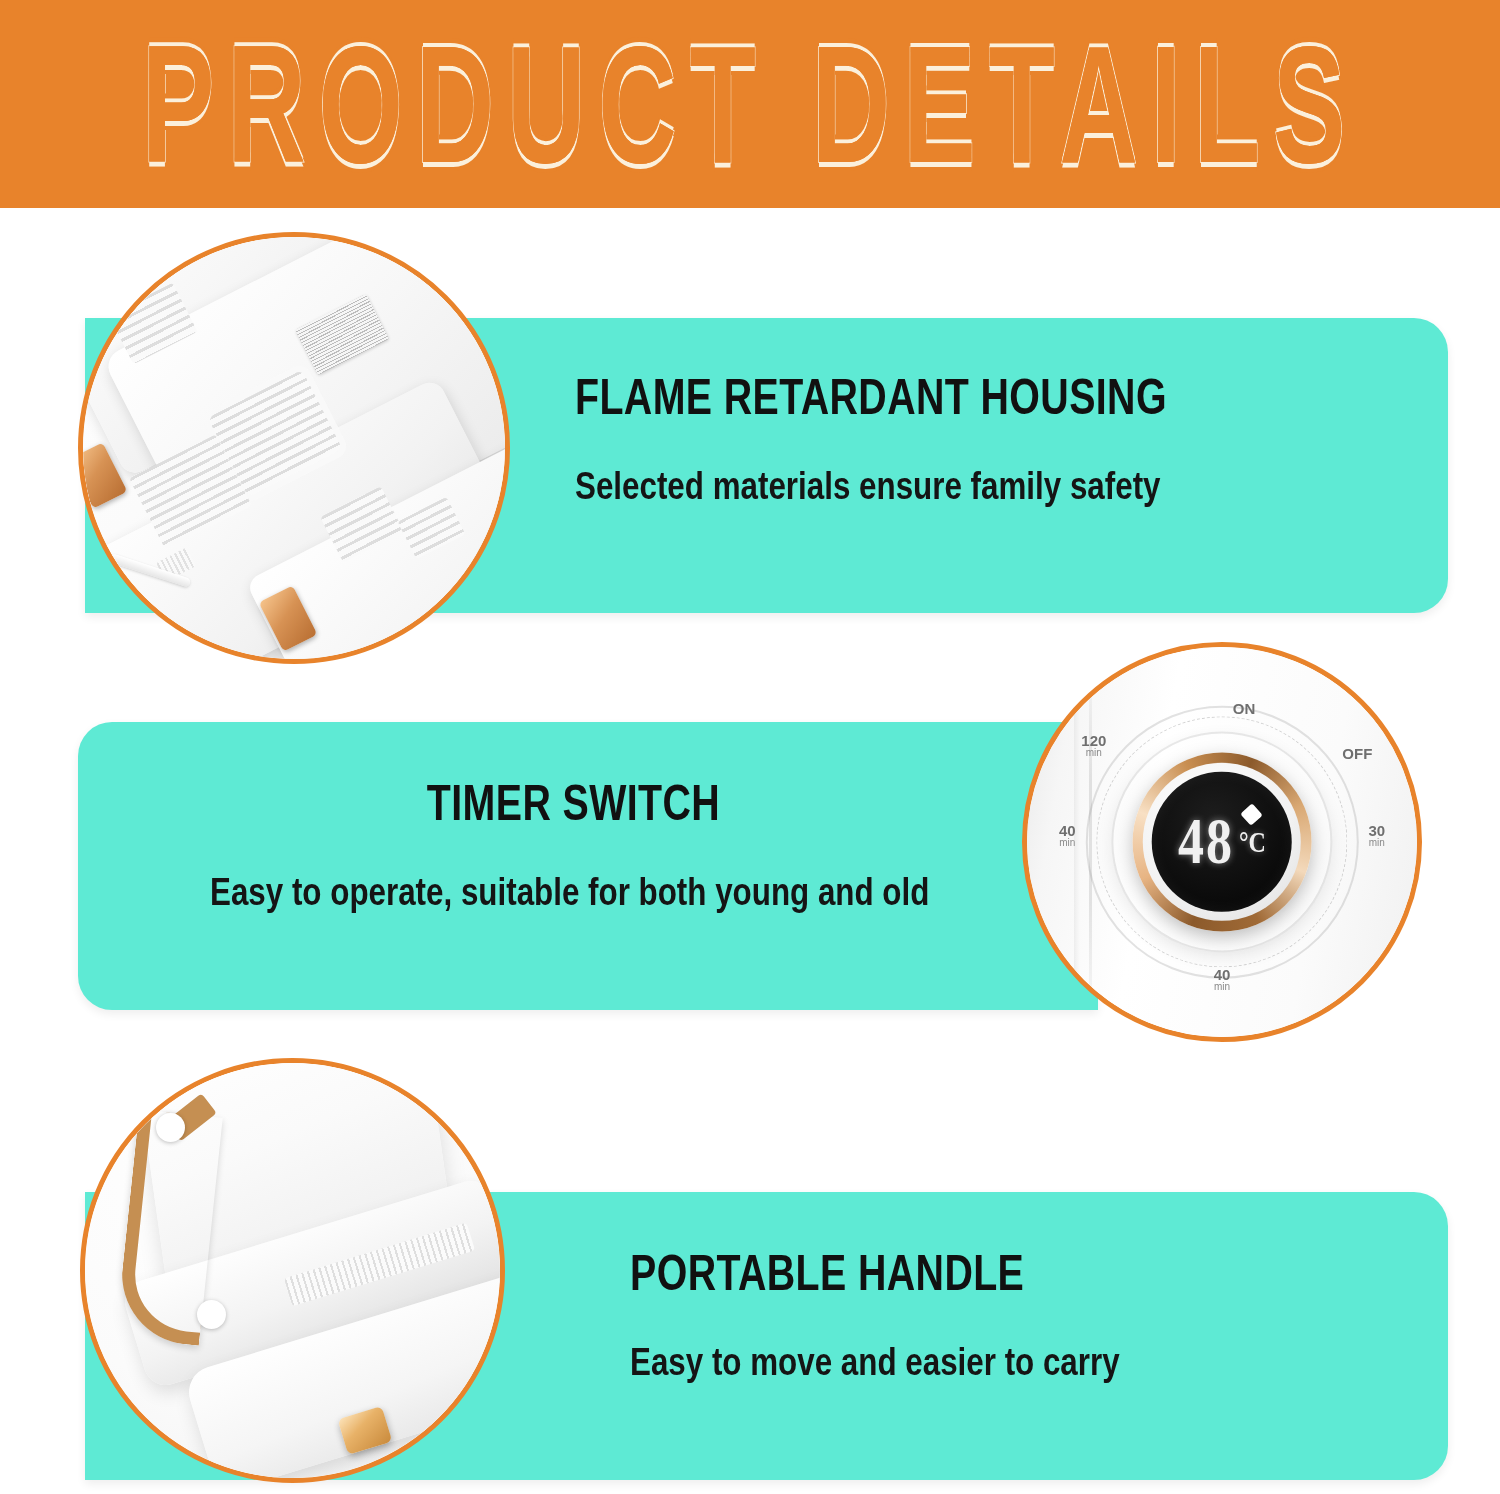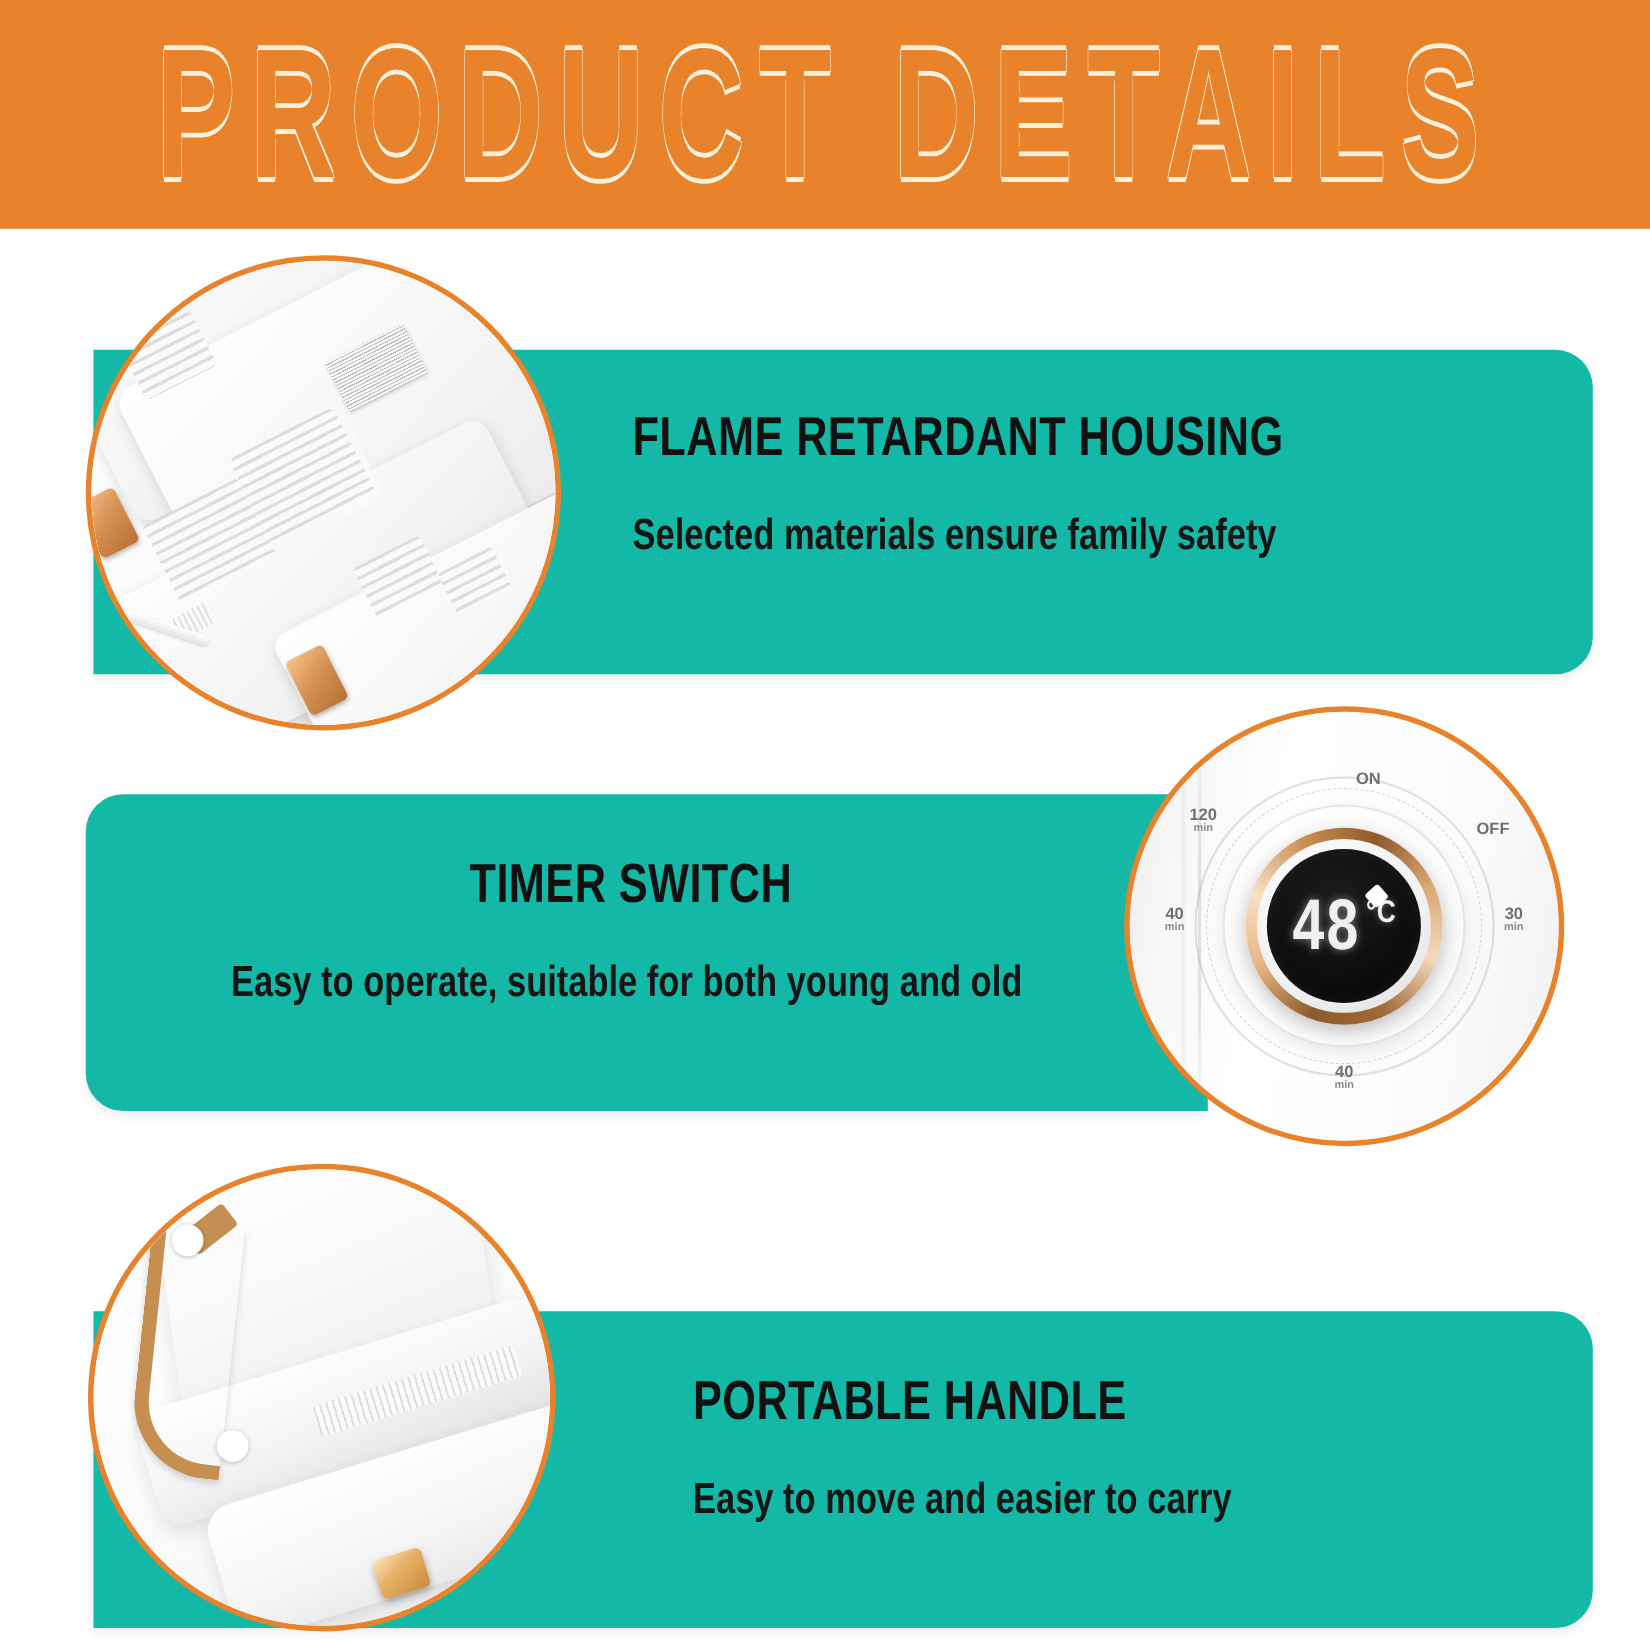--- a/index.html
+++ b/index.html
@@ -36,21 +36,21 @@
       0 3.2px 0 #FBF0DC,
       0 -6.4px 0 #E8832B,
       0 6.4px 0 #E8832B;
     paint-order:stroke fill;
     position:relative;
   }
 
   
   .card{
     position:absolute;
-    background:#14b8a6;
+    background:#5eead4;
     box-shadow:0 4px 10px rgba(0,0,0,0.07);
   }
   .card.right-round{border-radius:0 34px 34px 0;}
   .card.left-round{border-radius:34px 0 0 34px;}
 
   .card-text{position:absolute;}
   .feat-title{
     font-family:"Liberation Sans Narrow","Liberation Sans",sans-serif;
     font-weight:700;
     font-size:41px;
@@ -190,41 +190,41 @@
     box-shadow:inset 0 0 16px rgba(255,255,255,.07);
   }
   .notch{
     position:absolute;left:50%;top:50%;
     width:9%;height:9%;
     transform:translate(-50%,-50%) rotate(48deg) translate(0,-250%);
     background:#ffffff;border-radius:3px;
     z-index:4;
   }
   .led{
-    display:flex;align-items:flex-start;color:#f0f0f0;
-    font-family:Liberation Sans, sans-serif;
+    display:flex;align-items:center;color:#f0f0f0;
+    font-family:Liberation Serif, serif;
     line-height:1;
   }
   .led-num{
     font-size:52px;font-weight:700;letter-spacing:2px;
     transform:scaleY(1.25);
     text-shadow:0 0 7px rgba(255,255,255,.45);
   }
   .led-unit{
     font-size:24px;font-weight:700;margin-left:5px;margin-top:2px;
     transform:scaleY(1.2);
     text-shadow:0 0 6px rgba(255,255,255,.4);
   }
   .dial-label{
     position:absolute;
     font-size:15px;font-weight:600;color:#6f6f6f;
     font-family:"Liberation Sans","DejaVu Sans",sans-serif;
     text-align:center;line-height:1.02;white-space:nowrap;
   }
-  .dial-label .unit{display:block;font-size:10px;font-weight:700;color:#8a8a8a;}
+  .dial-label .unit{display:block;font-size:10px;font-weight:400;color:#8a8a8a;}
   .lbl-on {left:50%;top:6%;transform:translateX(-50%);margin-left:22px;}
   .lbl-off{right:3%;top:20%;}
   .lbl-30 {right:-1%;top:48%;transform:translateY(-50%);}
   .lbl-60 {left:50%;bottom:3%;transform:translateX(-50%);}
   .lbl-90 {left:-1%;top:48%;transform:translateY(-50%);}
   .lbl-120{left:6%;top:16%;}
   .tick-arc{
     position:absolute;left:50%;top:50%;transform:translate(-50%,-50%);
     width:78%;height:78%;border-radius:50%;
     border:1.5px dashed rgba(130,130,130,.35);

